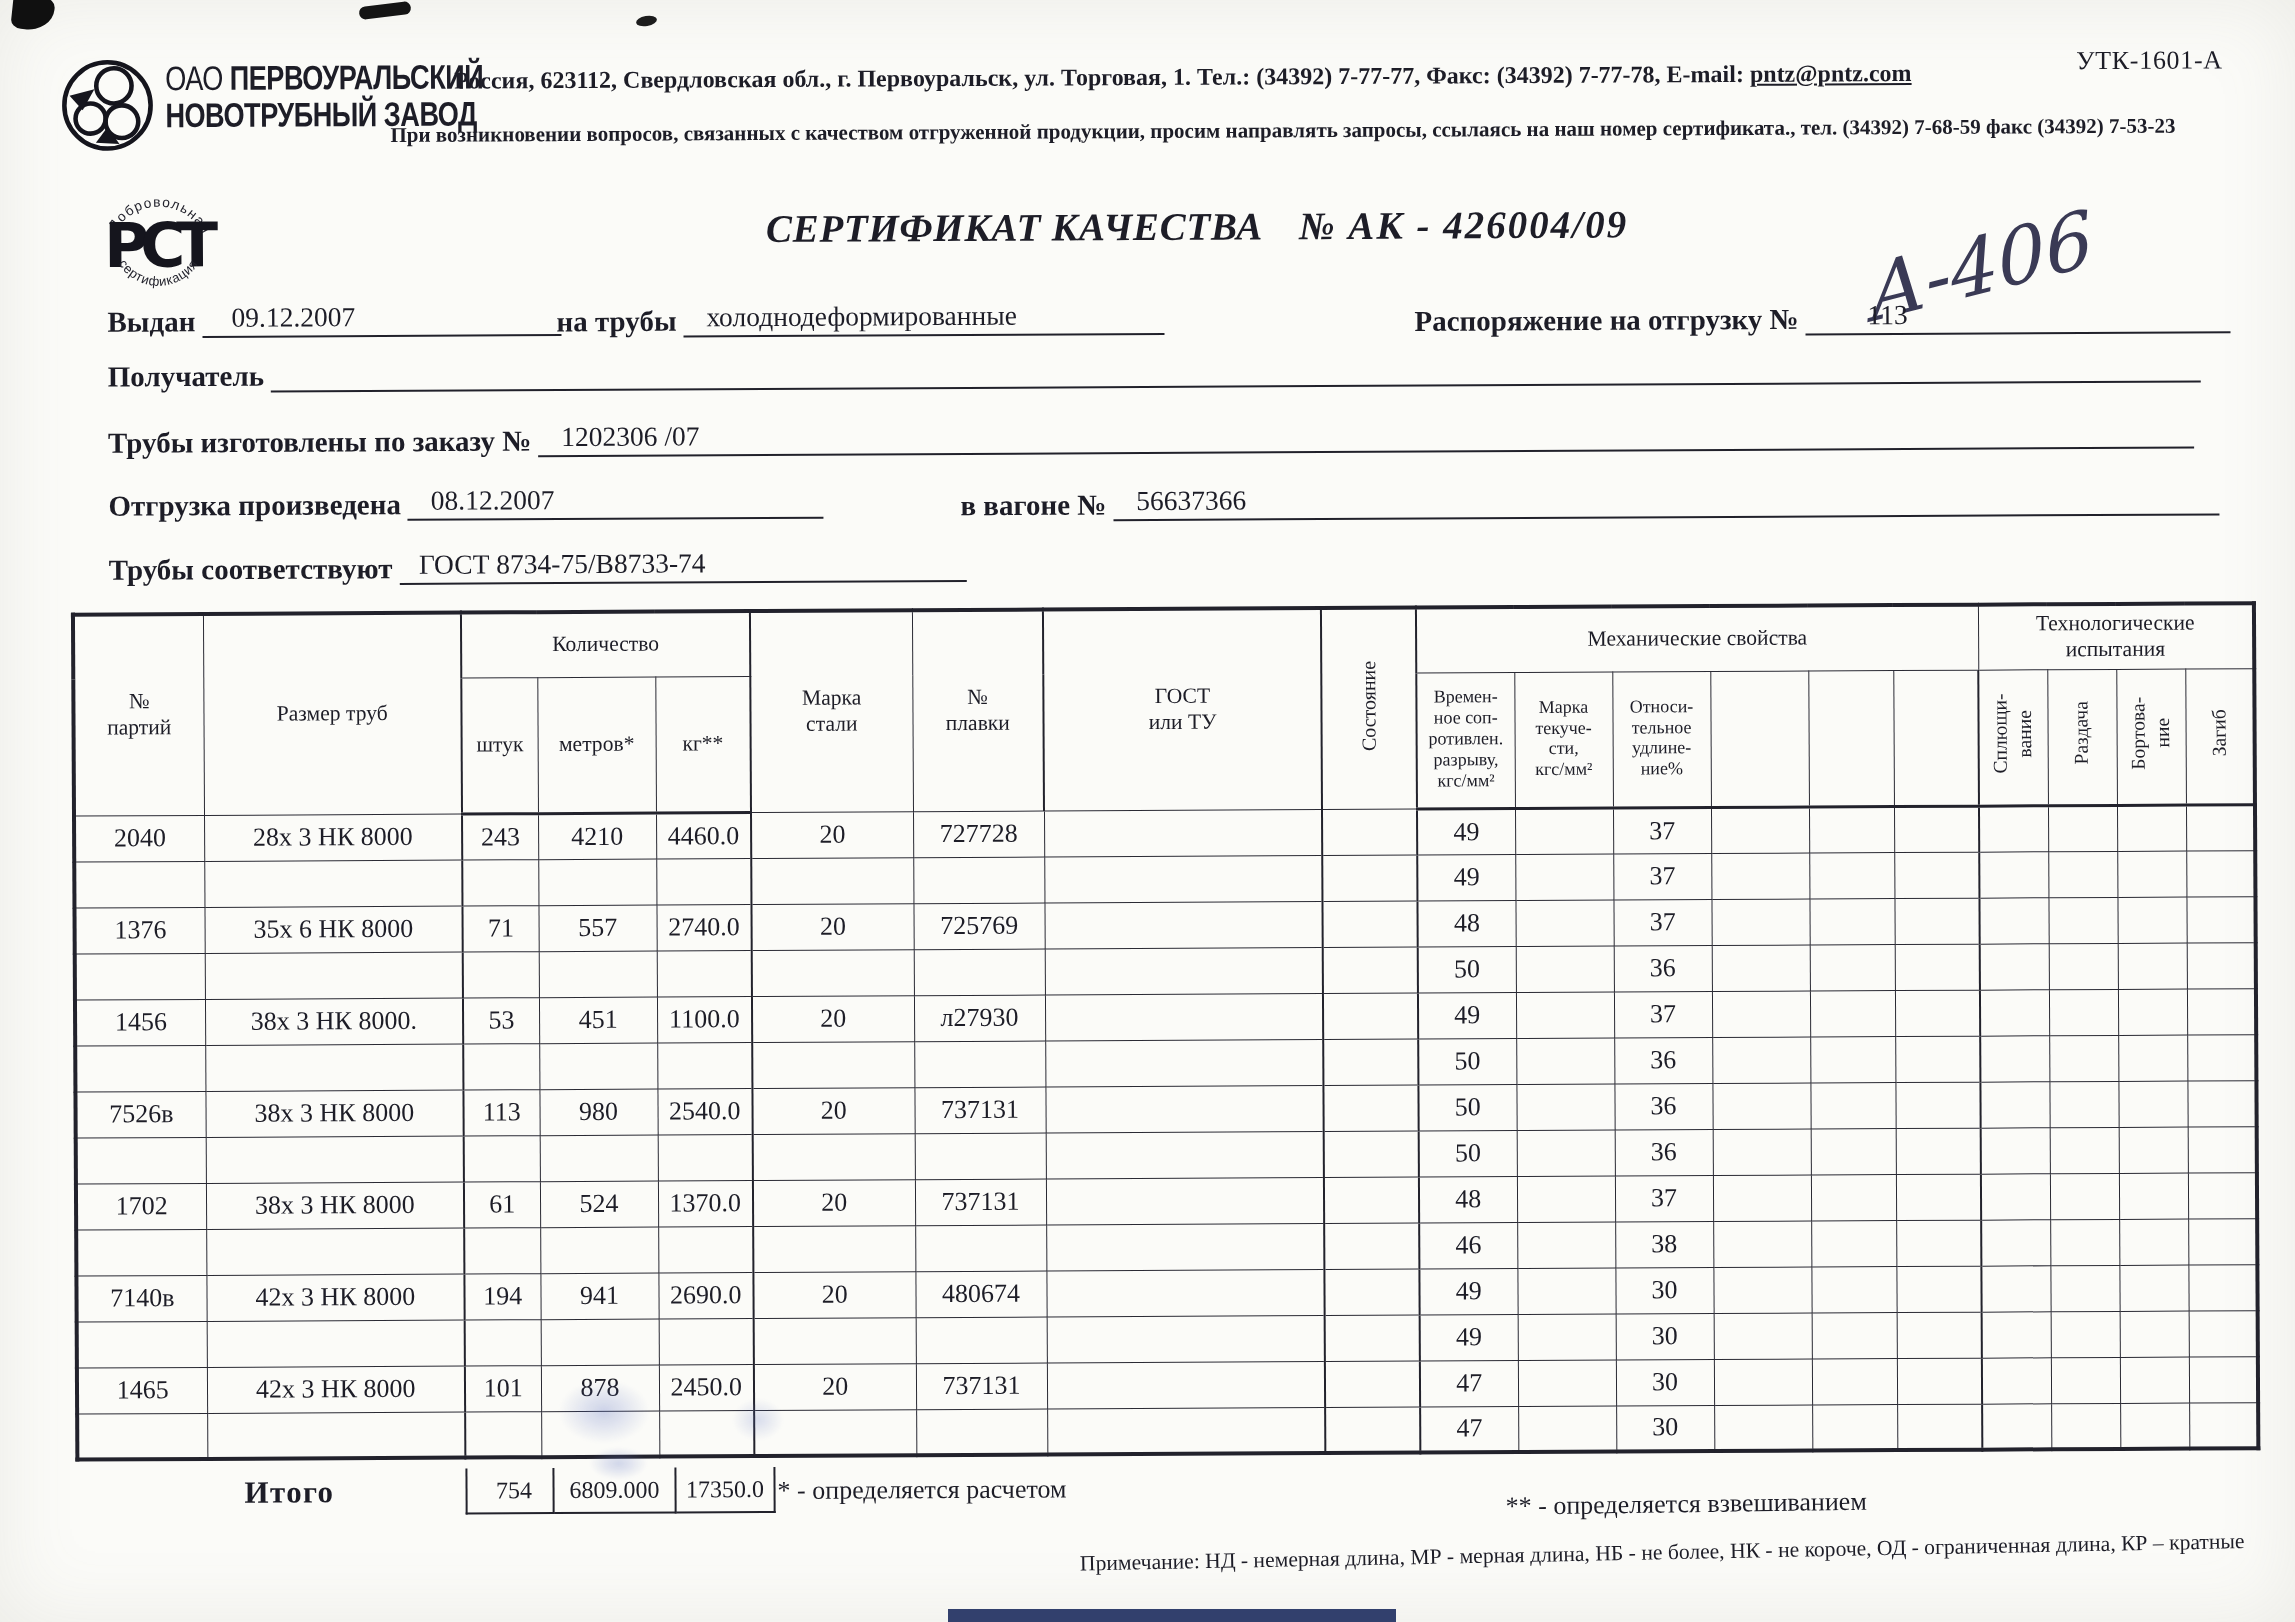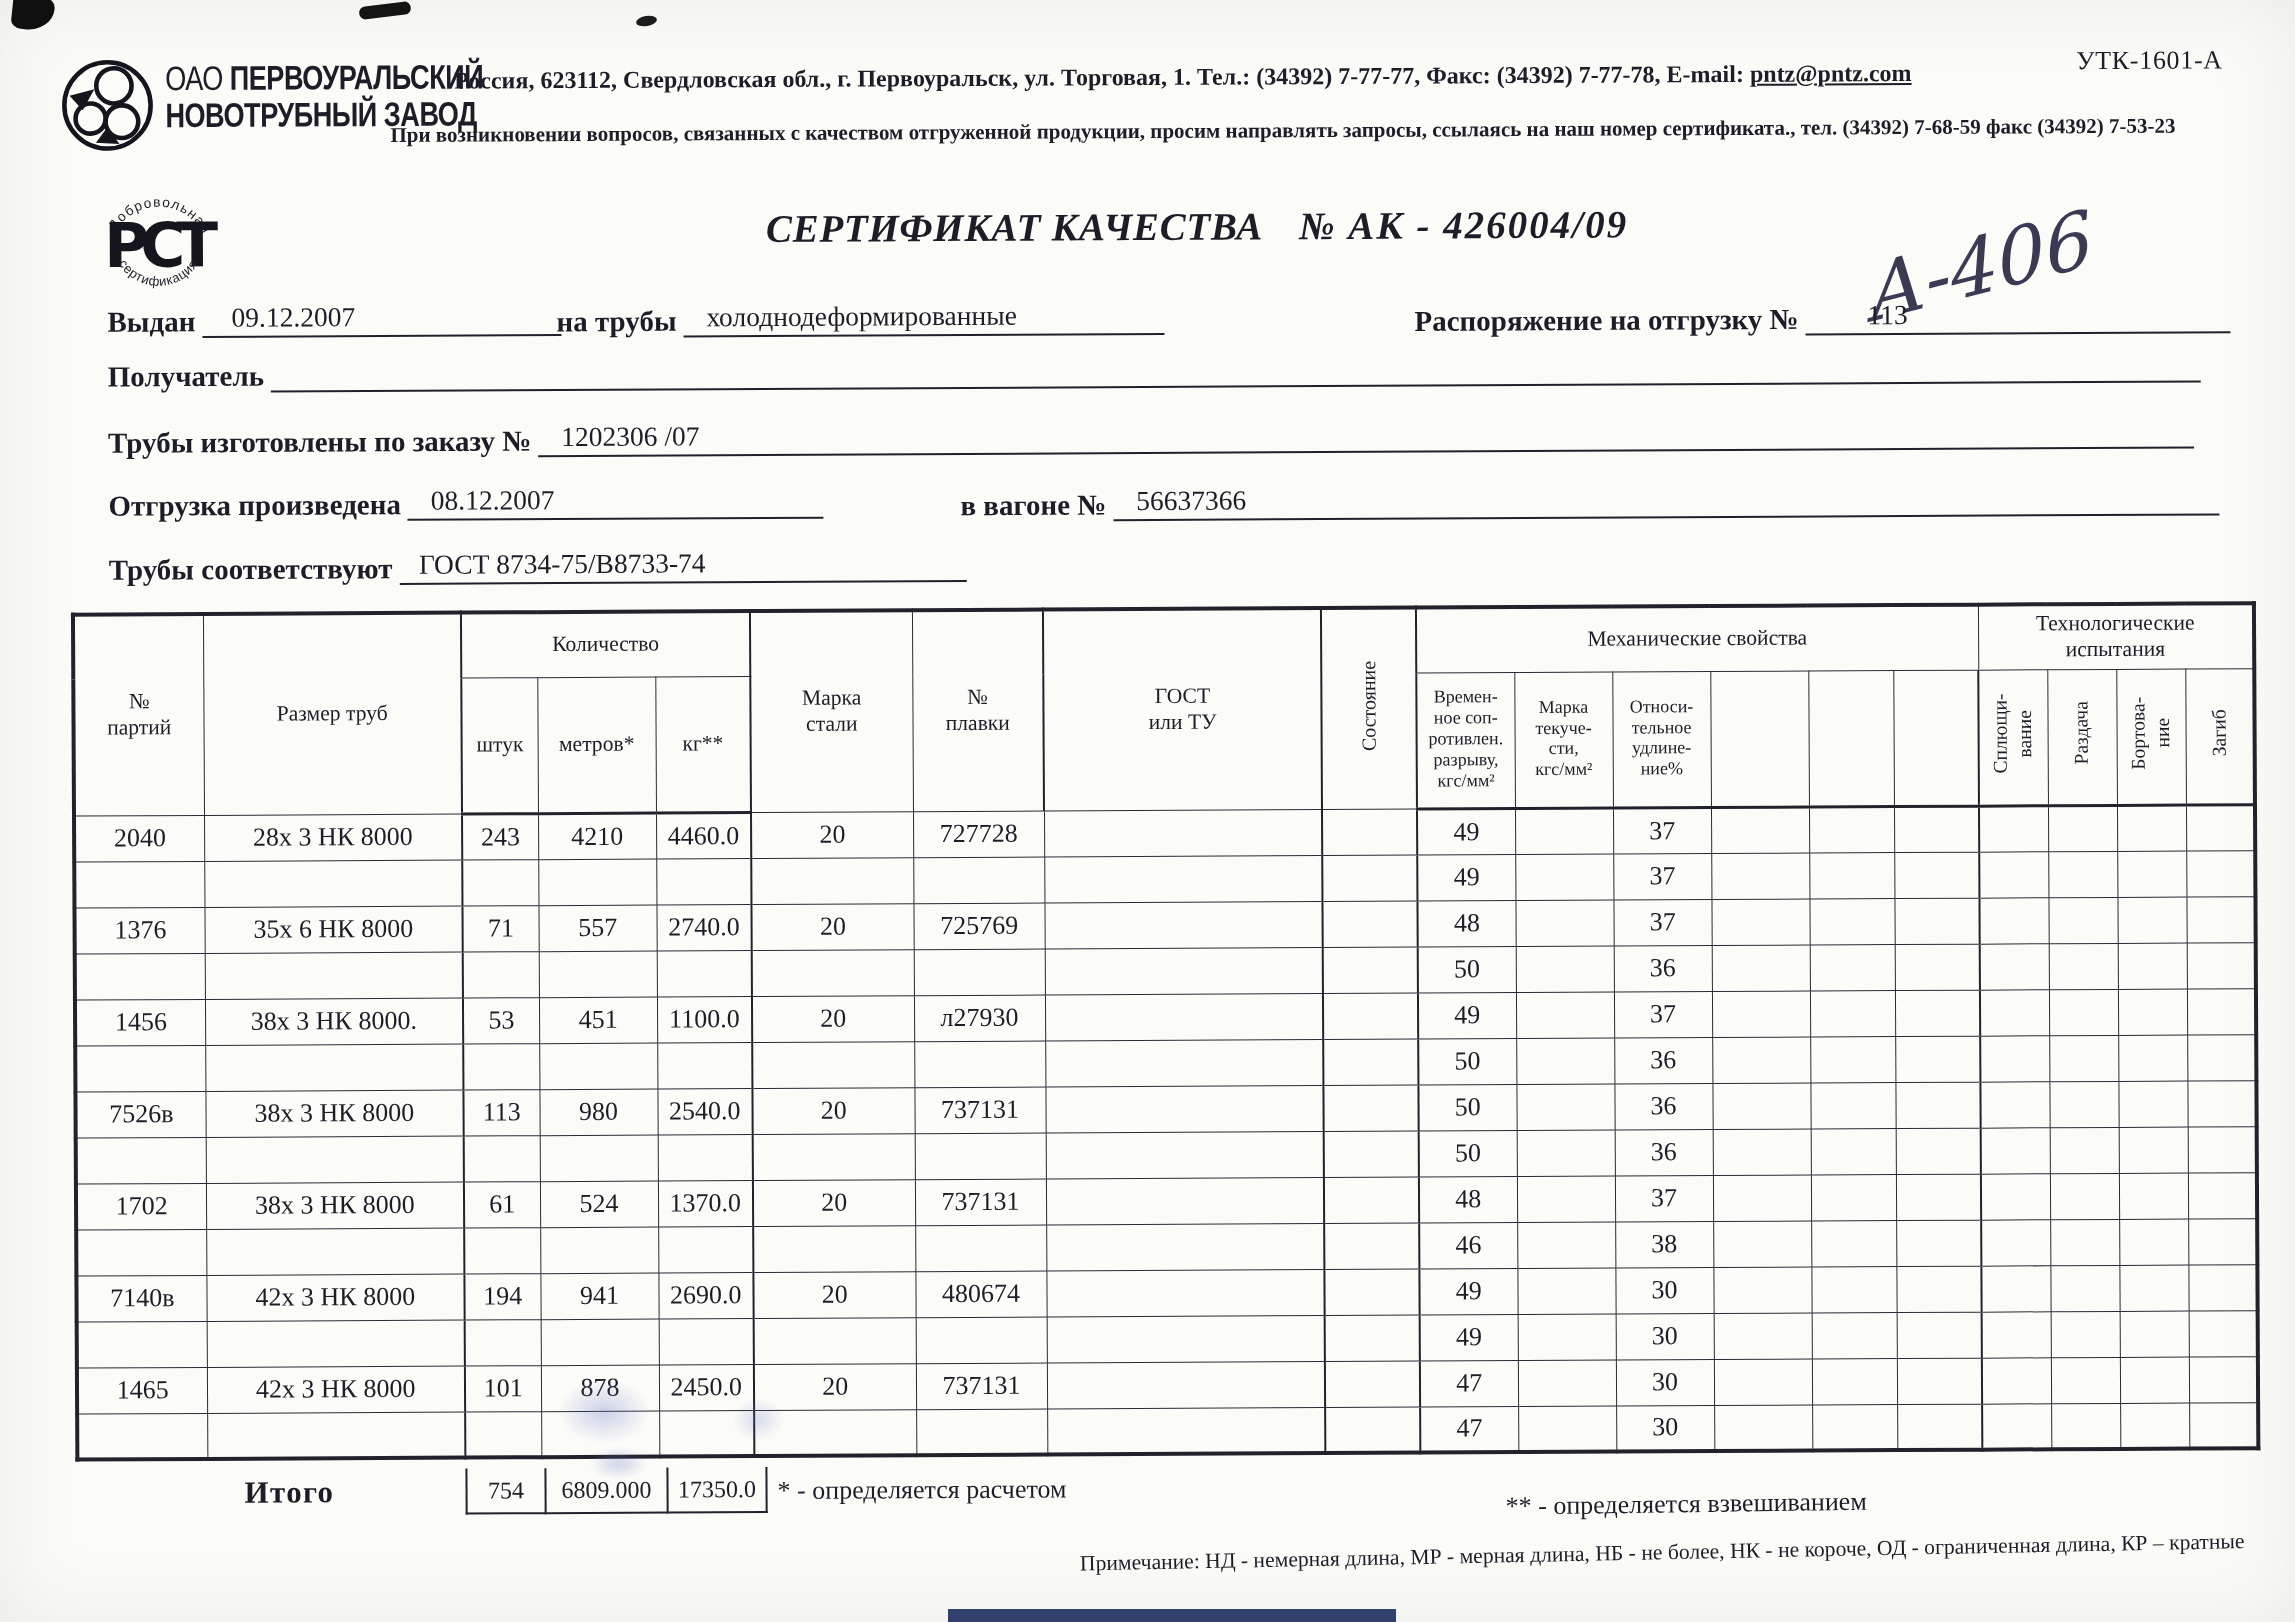--- a/index.html
+++ b/index.html
@@ -52,21 +52,21 @@
   .hsm span.bind{font-size:18px;line-height:1.16;display:inline-block;white-space:pre-line;}
   thead tr.h2 th{border-bottom:3.9px solid #22222c;}
   .rotc span.bind{writing-mode:vertical-rl;transform:rotate(180deg);font-size:19.6px;
                   white-space:pre-line;line-height:1.25;display:inline-block;}
   .statec span.bind{font-size:20px;}
 
   
   .totals{left:462px;top:1465px;display:flex;}
   .totals div{border:2.3px solid #22222c;border-top:none;height:44px;line-height:44px;
               text-align:center;font-size:24px;}
-  .tp{width:77px;} .tm{width:120px;border-left:none !important;} .tk{width:97px;border-left:none !important;}
+  .tp{width:77px;padding-left:8px;} .tm{width:120px;border-left:none !important;} .tk{width:97px;border-left:none !important;}
   .itogo{left:241px;top:1470px;font-size:31px;font-weight:bold;letter-spacing:1.3px;}
 
   
   .fn1{left:774px;top:1474px;font-size:26px;}
   .fn2{left:1502px;top:1492px;font-size:26px;transform:rotate(-0.5deg);}
   .note{left:1076px;top:1543px;font-size:21.6px;transform:rotate(-0.8deg);white-space:nowrap;}
 
   
   .blob1{left:11.8px;top:-3.9px;width:42px;height:34px;background:#101010;border-radius:0 30% 65% 25%;transform:rotate(6deg);}
   .streak1{left:359px;top:3.9px;width:52px;height:13px;background:#141414;border-radius:7.9px;transform:rotate(-7deg);}

